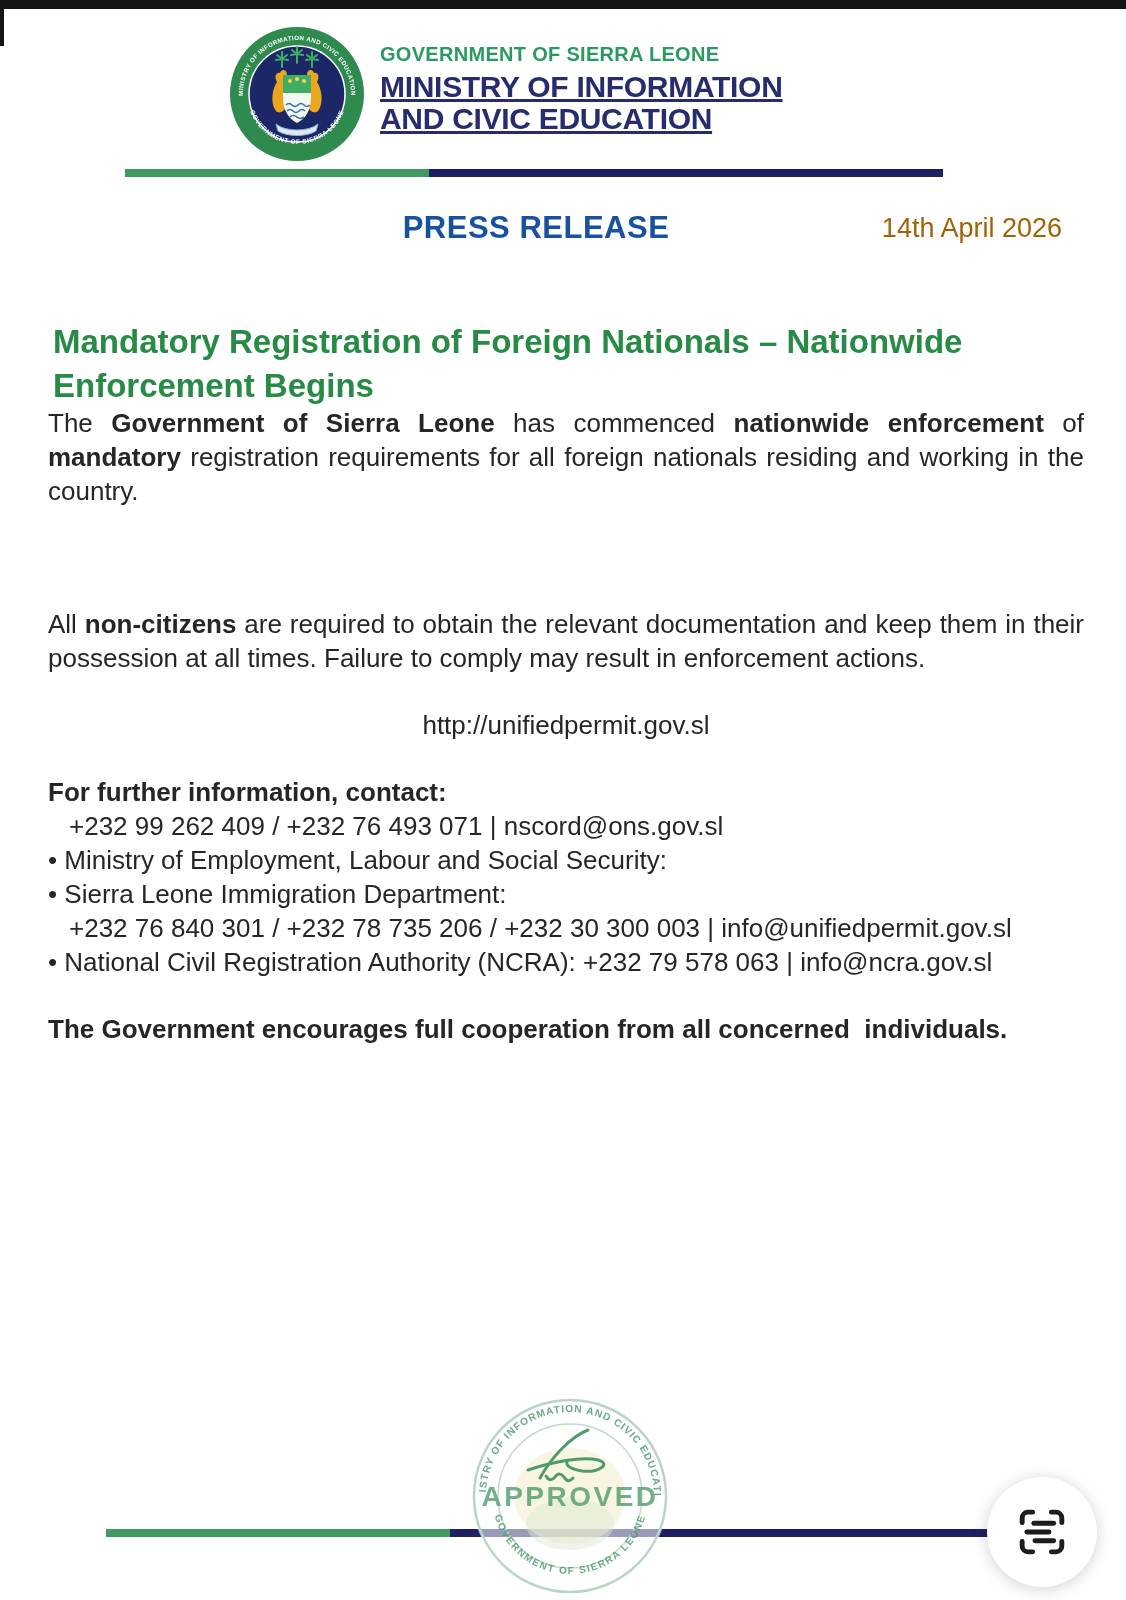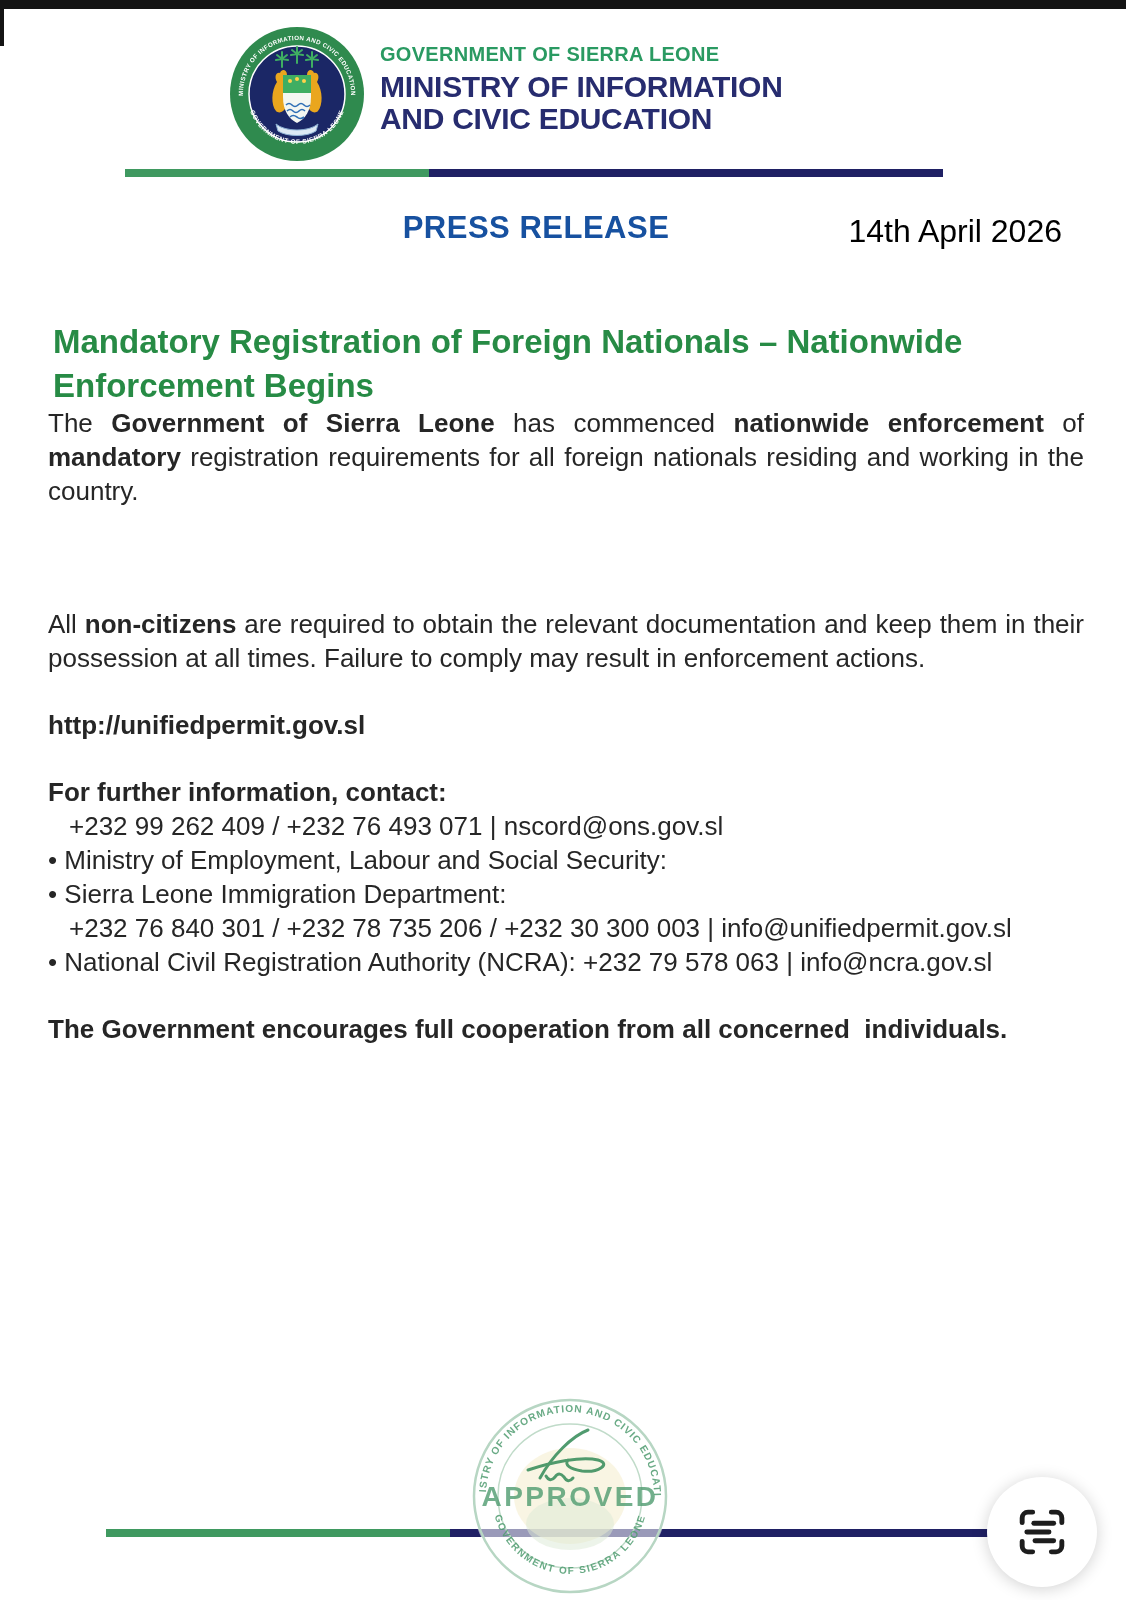--- a/index.html
+++ b/index.html
@@ -9,50 +9,50 @@
     font-family:"Liberation Sans", sans-serif; color:#262626;
   }
   .topbar { position:absolute; left:0; top:0; width:100%; height:9px; background:#141414; }
   .corner-mark { position:absolute; left:0; top:0; width:4px; height:46px; background:#141414; }
 
   
   .header { position:absolute; left:230px; top:27px; display:flex; gap:16px; }
   .seal { width:134px; height:134px; flex:0 0 auto; }
   .header-text { padding-top:16px; }
   .gov-line { color:#2a9a62; font-weight:bold; font-size:20px; letter-spacing:0.3px; }
-  .ministry-name { color:#272c6f; font-weight:bold; font-size:30px; line-height:32px; letter-spacing:-0.3px; margin-top:5px; }
+  .ministry-name { color:#272c6f; font-weight:bold; font-size:30px; line-height:32px; letter-spacing:-0.3px; margin-top:5px;text-decoration:underline; }
 
   .divider {
     position:absolute; left:125px; top:169px; width:818px; height:8px;
     background:linear-gradient(90deg,#3f9960 0%,#3f9960 37.2%,#1f2064 37.2%,#1f2064 100%);
   }
 
   
   .press-row { position:absolute; left:0; top:210px; width:100%; height:42px;text-decoration:underline; }
   .press-label {
     position:absolute; left:0; width:100%; text-align:center; transform:translateX(-27px);
     color:#1751a0; font-size:31px; font-weight:bold; letter-spacing:0.5px;
   }
-  .press-date { position:absolute; right:64px; top:3px; color:#000000; font-size:32px; }
+  .press-date { position:absolute; right:64px; top:3px; color:#a16207; font-size:27px; }
 
   .doc-title {
     position:absolute; left:53px; top:298px; width:1020px; text-align:left;
     color:#278b45; font-weight:bold; font-size:33px; line-height:44px;
   }
 
   
   .body { position:absolute; left:48px; top:406px; width:1036px; font-size:26px; line-height:34px; }
   .para { text-align:justify; margin:0; }
   .gap { height:33px; }
   .bold { font-weight:bold; }
   b { font-weight:bold; }
   .bullet-row::before { content:"• "; }
   .contact-detail { padding-left:21px; }
   .contact-detail:empty { display:none; }
-  .url-line { font-weight:bold; }
+  .url-line { font-weight:normal;text-align:center; }
   .closing { font-weight:bold; white-space:pre-wrap; }
 
   
   .footer-divider {
     position:absolute; left:106px; top:1529px; width:910px; height:8px;
     background:linear-gradient(90deg,#3f9960 0%,#3f9960 37.8%,#1f2064 37.8%,#1f2064 100%);
     z-index:1;
   }
   .stamp { position:absolute; left:470px; top:1396px; width:200px; height:200px; z-index:2; }
   .scan-btn {

